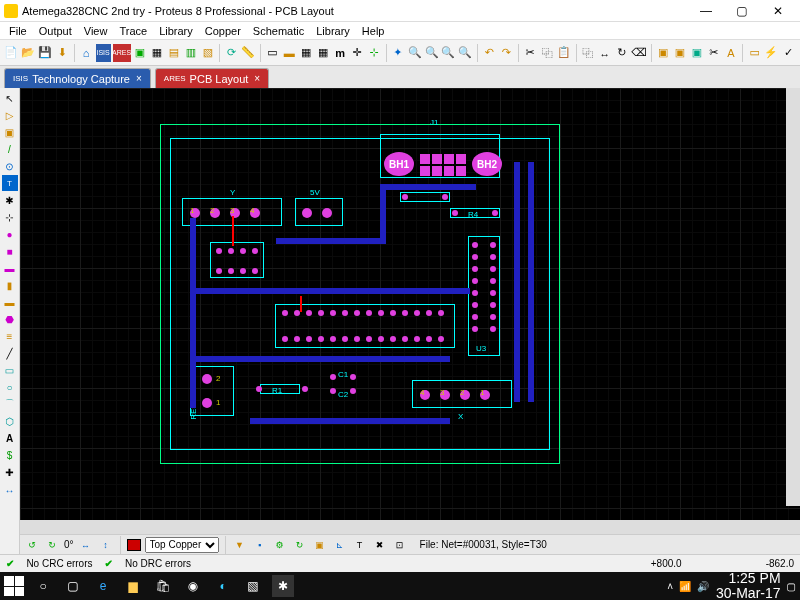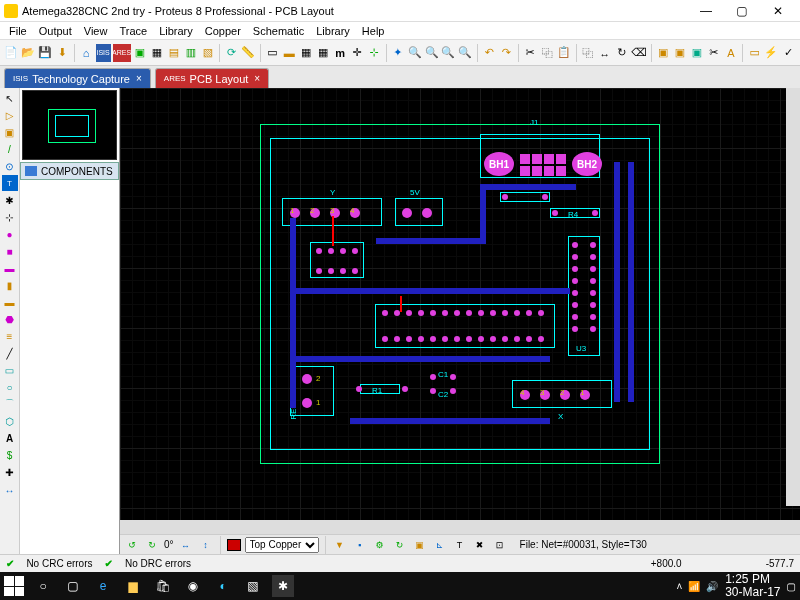--- a/index.html
+++ b/index.html
@@ -51,21 +51,21 @@
 .status2 select { font-size: 10px; height: 16px; }
 .layer-sw { width: 14px; height: 12px; background: #c00; border: 1px solid #000; }
 .sbtn { width: 16px; height: 16px; display: flex; align-items: center; justify-content: center; font-size: 9px; cursor: pointer; }
 .statusbar { height: 18px; background: #f0f0f0; display: flex; align-items: center; padding: 0 6px; gap: 12px; border-top: 1px solid #ccc; font-size: 10px; }
 .check { color: #0a0; font-weight: bold; }
 .taskbar { height: 28px; background: #101010; display: flex; align-items: center; padding: 0 4px; gap: 8px; color: #fff; }
 .taskbar .start { width: 20px; height: 20px; display: grid; grid-template: 1fr 1fr / 1fr 1fr; gap: 1px; }
 .taskbar .start div { background: #fff; }
 .taskbar .tico { width: 22px; height: 22px; display: flex; align-items: center; justify-content: center; font-size: 12px; }
 .taskbar .tray { margin-left: auto; display: flex; align-items: center; gap: 6px; font-size: 10px; }
-.clock { font-size: 12px; line-height: 1.1; }
+.clock { text-align: right; font-size: 14px; line-height: 1.1; }
 .scroll-track { background: #ddd; }
 .scroll-track.h { height: 14px; }
 .scroll-track.v { width: 14px; position: absolute; right: 0; top: 0; bottom: 14px; }
 </style>
 </head>
 <body>
 
 <div class="titlebar">
   <span class="icon"></span>
   <span class="title">Atemega328CNC 2nd try - Proteus 8 Professional - PCB Layout</span>
@@ -176,31 +176,20 @@
     <div class="ltool" style="color:#099">▭</div>
     <div class="ltool" style="color:#099">○</div>
     <div class="ltool" style="color:#099">⌒</div>
     <div class="ltool" style="color:#099">⬡</div>
     <div class="ltool" style="font-weight:bold">A</div>
     <div class="ltool" style="color:#090">$</div>
     <div class="ltool">✚</div>
     <div class="ltool" style="color:#06c">↔</div>
   </div>
 
-  <div class="sidepanel">
-    <div class="thumb">
-      <div class="thumb-board"></div>
-      <div class="thumb-inner"></div>
-    </div>
-    <div class="components-hdr">
-      <span class="ic"></span>
-      <span>COMPONENTS</span>
-    </div>
-    <div class="complist"></div>
-  </div>
 
   <div class="canvas-wrap">
     <div class="canvas">
       <div class="grid-bg"></div>
       <div class="scroll-track v"></div>
 
       <div class="board-outline" style="left:140px;top:36px;width:400px;height:340px"></div>
       <div class="inner-outline" style="left:150px;top:50px;width:380px;height:312px"></div>
 
       <div class="rect-cyan" style="left:360px;top:46px;width:120px;height:44px"></div>
@@ -379,21 +368,21 @@
 </div>
 
 <div class="statusbar">
   <span class="check">✔</span>
   <span>No CRC errors</span>
   <span class="check">✔</span>
   <span>No DRC errors</span>
   <span style="flex:1"></span>
   <span>+800.0</span>
   <span style="width:60px"></span>
-  <span>-577.7</span>
+  <span>-862.0</span>
 </div>
 
 <div class="taskbar">
   <div class="start">
       <div></div>
       <div></div>
       <div></div>
       <div></div>
     </div>
   <div class="tico">○</div>

